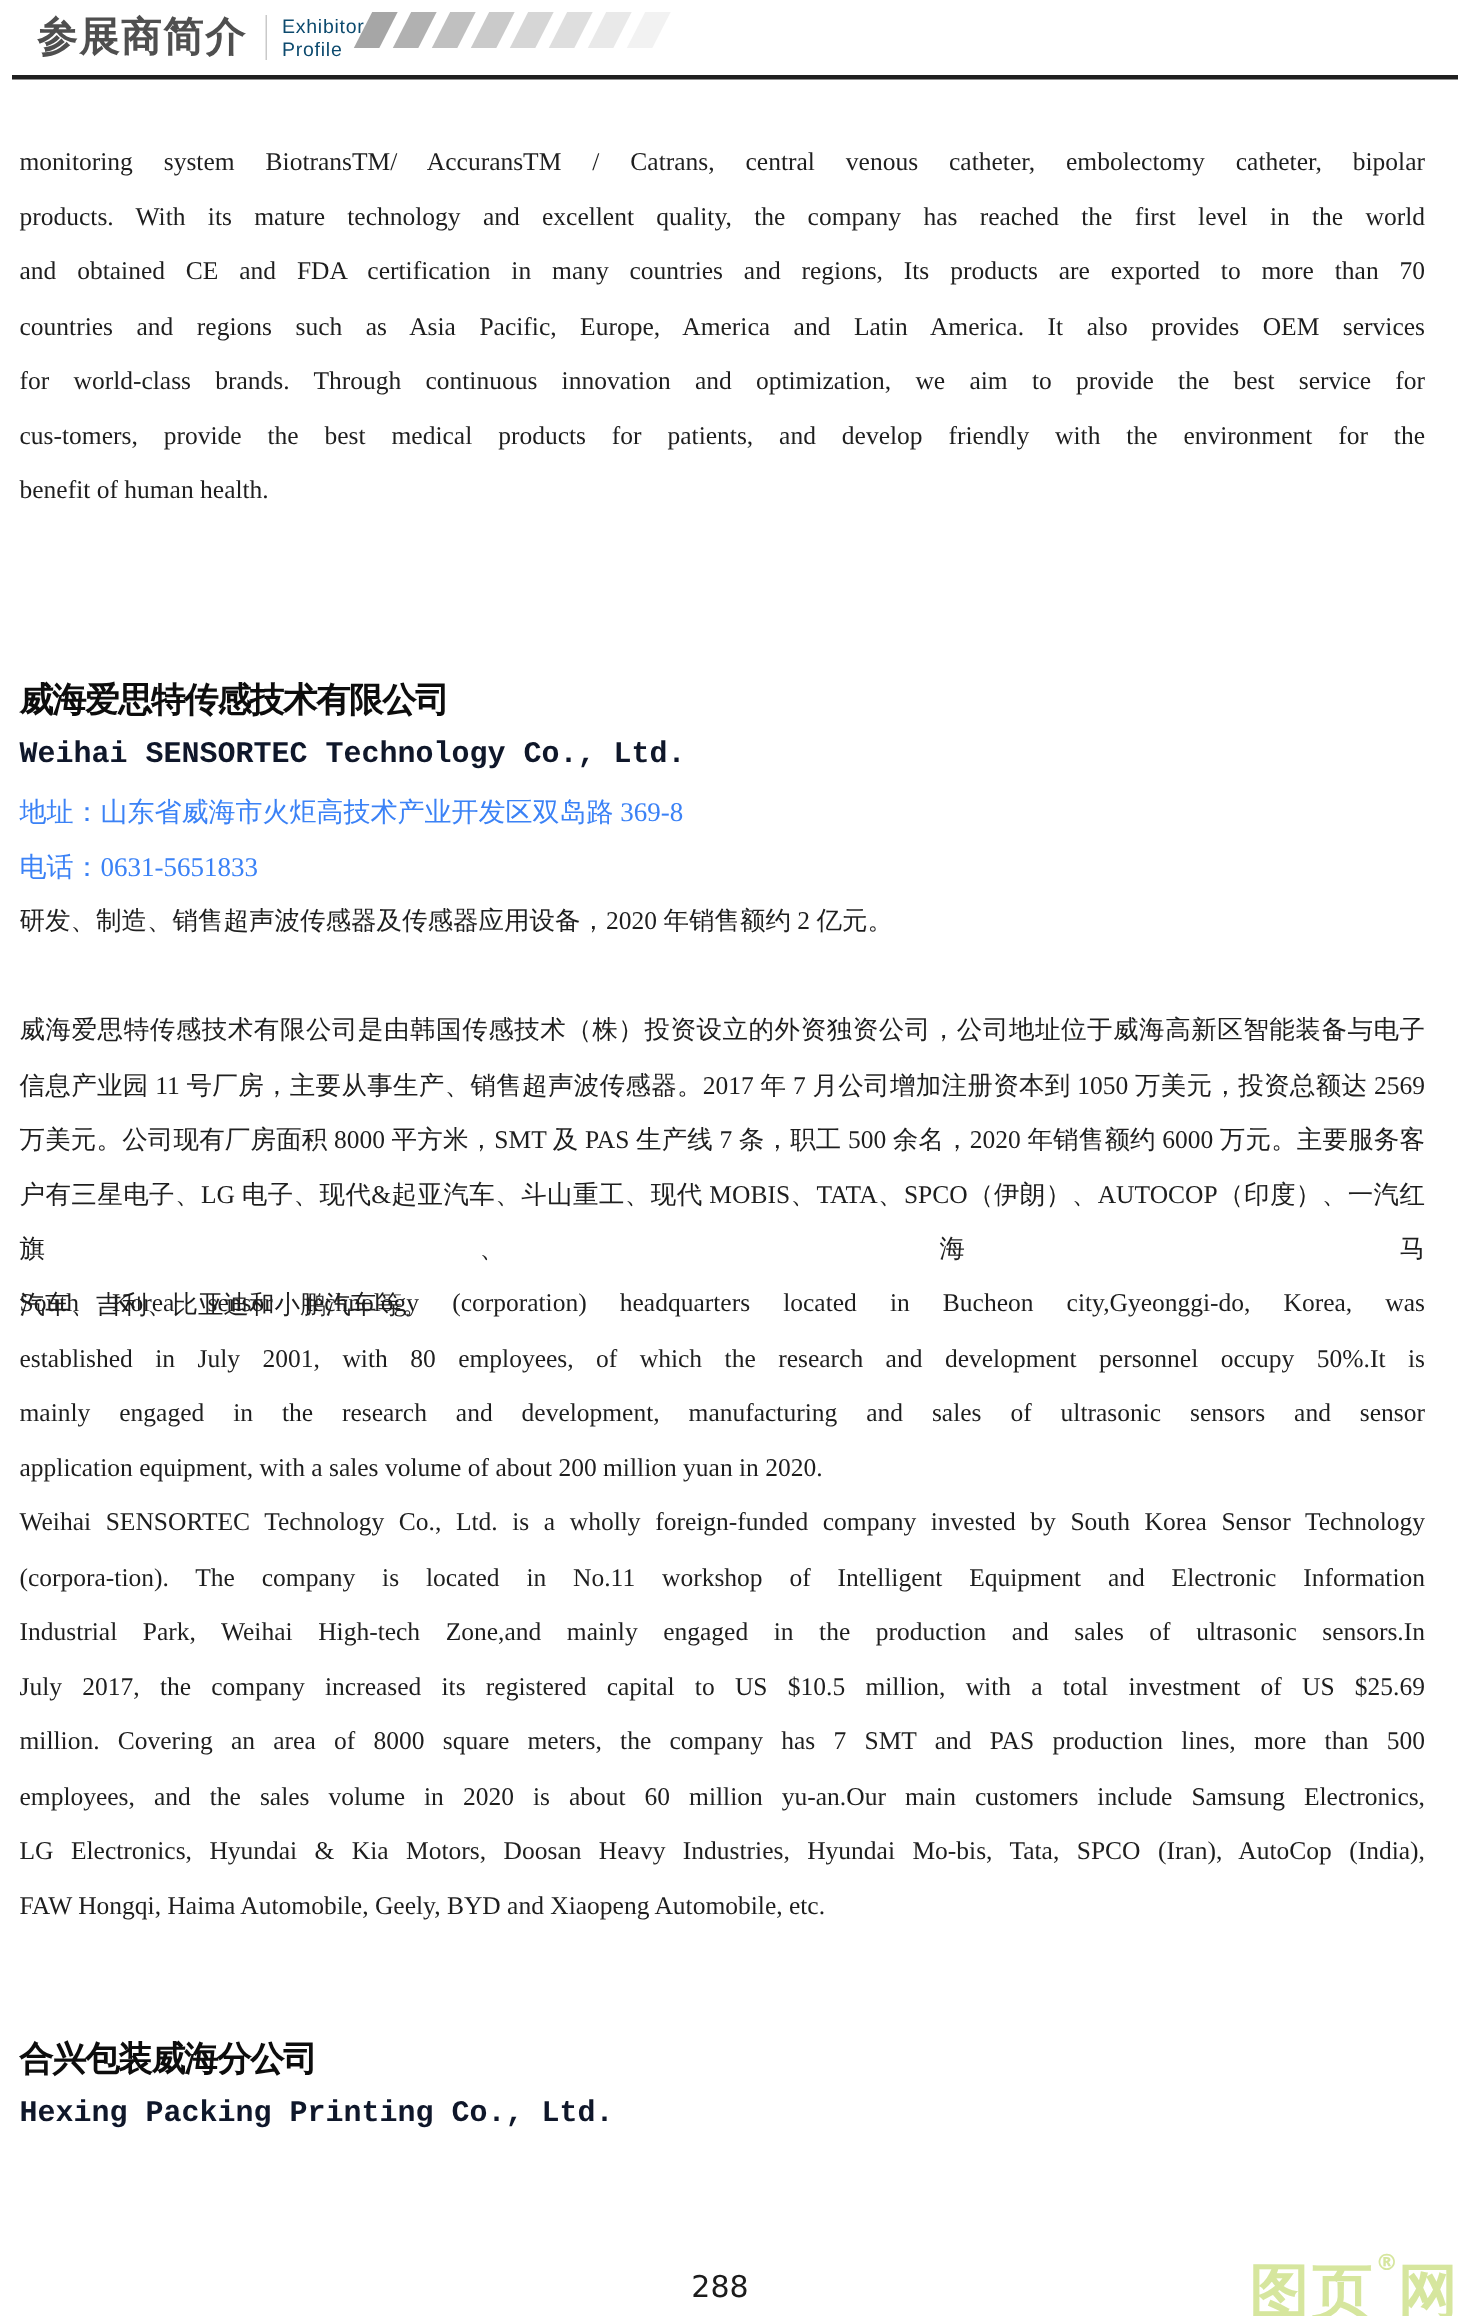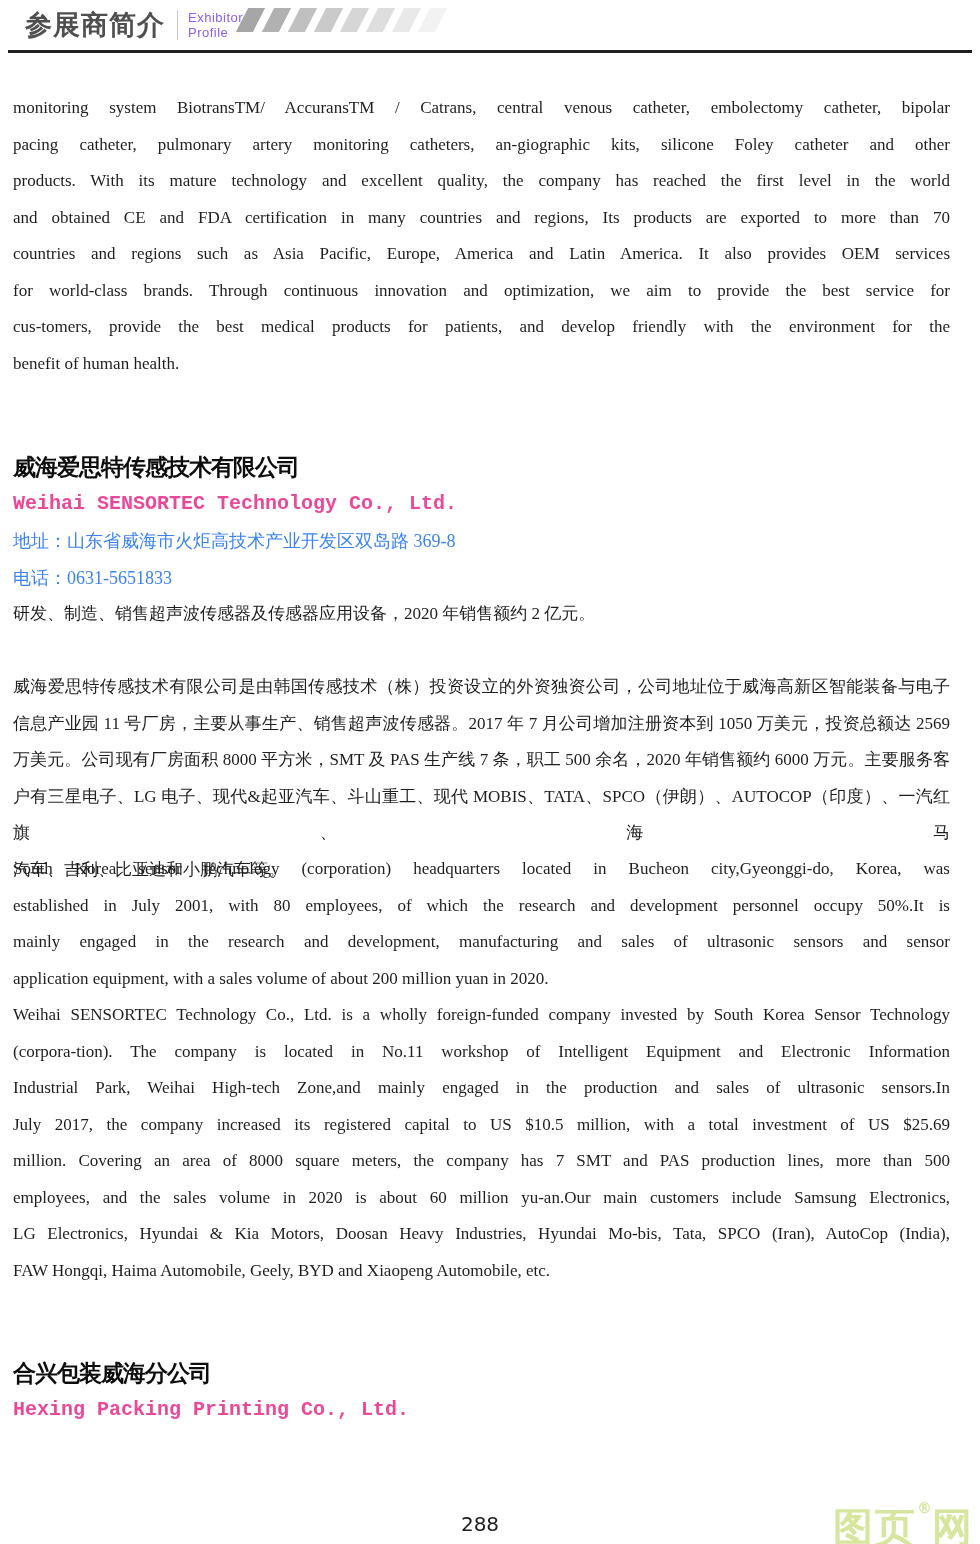--- a/index.html
+++ b/index.html
@@ -12,40 +12,40 @@
 
   
   .hdr{position:absolute;top:5px;left:25px;display:flex;align-items:center;height:40px;}
   .hdr-title{
     font-family:"DejaVu Sans","Liberation Sans",sans-serif;
     font-weight:bold;font-size:27px;color:#4f4f4f;letter-spacing:1px;line-height:40px;
   }
   .hdr-divider{width:1px;height:30px;background:#c9c9c9;margin:0 10px 0 12px;}
   .hdr-sub{
     font-family:"Liberation Sans","DejaVu Sans",sans-serif;
-    font-size:13px;line-height:15px;color:#8b5cf6;letter-spacing:0.5px;
+    font-size:13px;line-height:15px;color:#0c4a6e;letter-spacing:0.5px;
   }
   .stripes{position:absolute;top:8px;left:242px;height:24px;display:flex;gap:9px;}
   .stripe{display:inline-block;width:17px;height:24px;transform:skewX(-27deg);}
   .rule{position:absolute;top:50px;left:8px;width:964px;height:3px;background:#1f1f1f;}
 
   
   .para{position:absolute;left:13px;width:937px;font-size:17px;line-height:36.5px;}
   .tline{text-align:justify;text-align-last:justify;white-space:normal;}
   .tline-last{text-align-last:left;}
 
   .name-zh{
     position:absolute;left:13px;width:937px;
     font-family:"DejaVu Sans","Liberation Sans",sans-serif;
     font-weight:bold;font-size:23px;line-height:30px;color:#0d0d0d;letter-spacing:-1px;
   }
   .name-en{
     position:absolute;left:13px;width:937px;
     font-family:"Liberation Mono","DejaVu Sans Mono",monospace;
-    font-weight:bold;font-size:20px;line-height:28px;color:#ec4899;
+    font-weight:bold;font-size:20px;line-height:28px;color:#0f172a;
   }
   .meta-line{position:absolute;left:13px;width:937px;font-size:18px;line-height:26px;color:#3b82f6;}
 
   
   .page-num{
     position:absolute;top:1512px;left:0;width:960px;text-align:center;
     font-family:"DejaVu Sans","Liberation Sans",sans-serif;
     font-size:20px;color:#1c1c1c;
   }
   .watermark{
@@ -75,21 +75,20 @@
       <span class="stripe" style="background: rgb(202, 202, 202);"></span>
       <span class="stripe" style="background: rgb(214, 214, 214);"></span>
       <span class="stripe" style="background: rgb(222, 222, 222);"></span>
       <span class="stripe" style="background: rgb(233, 233, 233);"></span>
       <span class="stripe" style="background: rgb(242, 242, 242);"></span>
     </div>
   <div class="rule"></div>
 
   <div class="para" style="top:90px;">
       <div class="tline">monitoring system  BiotransTM/ AccuransTM / Catrans, central venous catheter, embolectomy catheter, bipolar</div>
-      <div class="tline">pacing catheter, pulmonary artery monitoring catheters, an-giographic kits, silicone Foley catheter and other</div>
       <div class="tline">products. With its mature technology and excellent quality, the company has reached the first level in the world</div>
       <div class="tline">and obtained CE and FDA certification in many countries and regions, Its products are exported to more than 70</div>
       <div class="tline">countries and regions such as Asia Pacific, Europe, America and Latin America. It also provides OEM services</div>
       <div class="tline">for world-class brands. Through continuous innovation and optimization, we aim to provide the best service for</div>
       <div class="tline">cus-tomers, provide the best medical products for patients, and develop friendly with the environment for the</div>
       <div class="tline tline-last">benefit of human health.</div>
     </div>
 
   <div class="name-zh" style="top:452px;">威海爱思特传感技术有限公司</div>
   <div class="name-en" style="top:490px;">Weihai SENSORTEC Technology Co., Ltd.</div>

